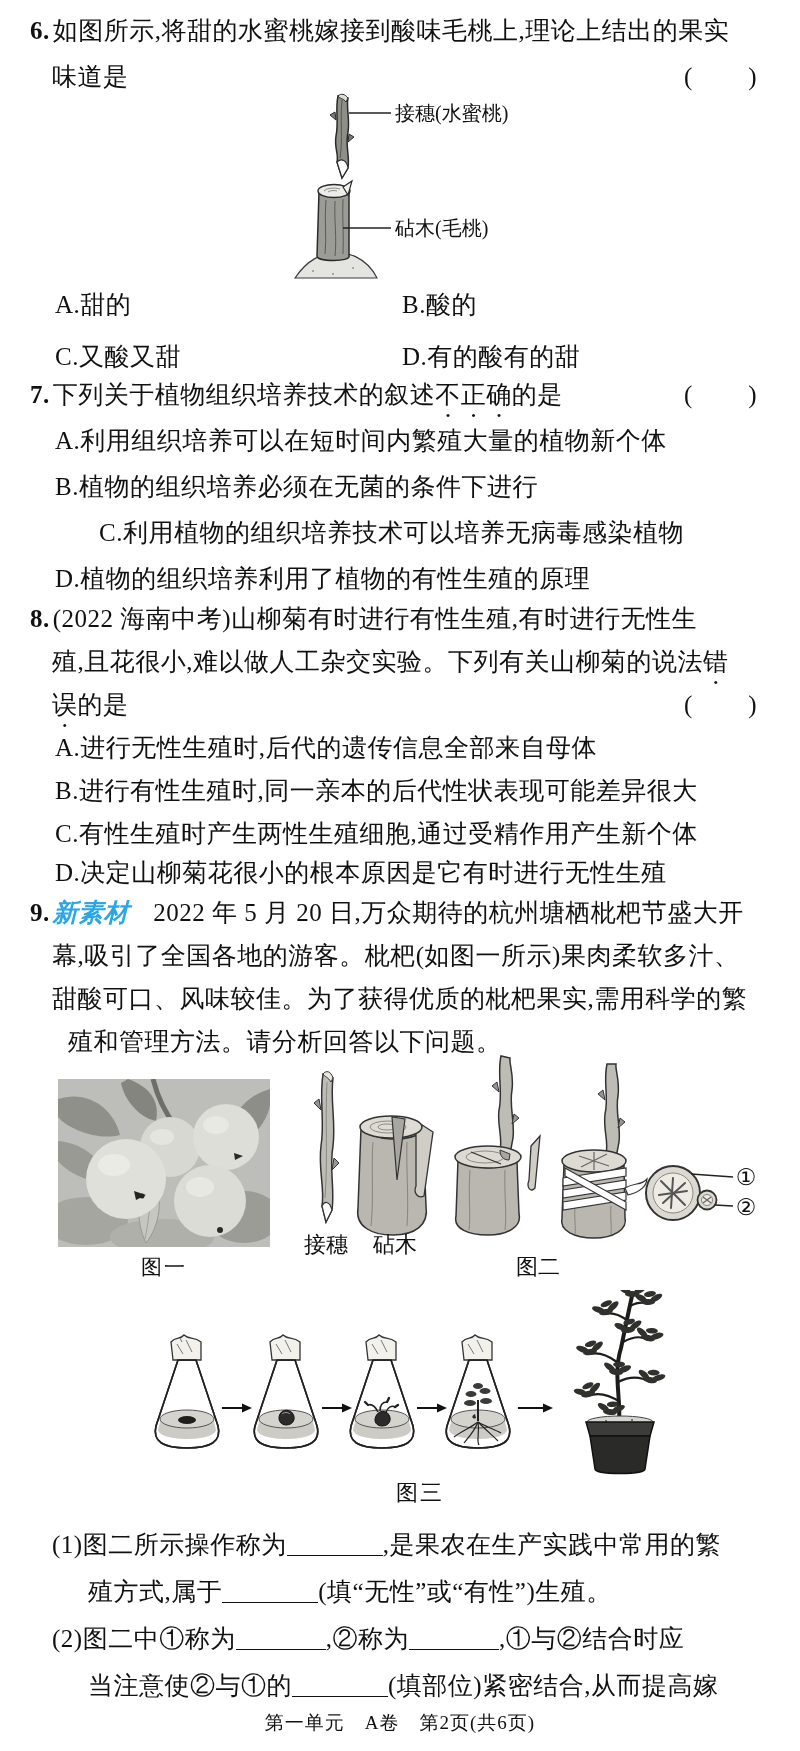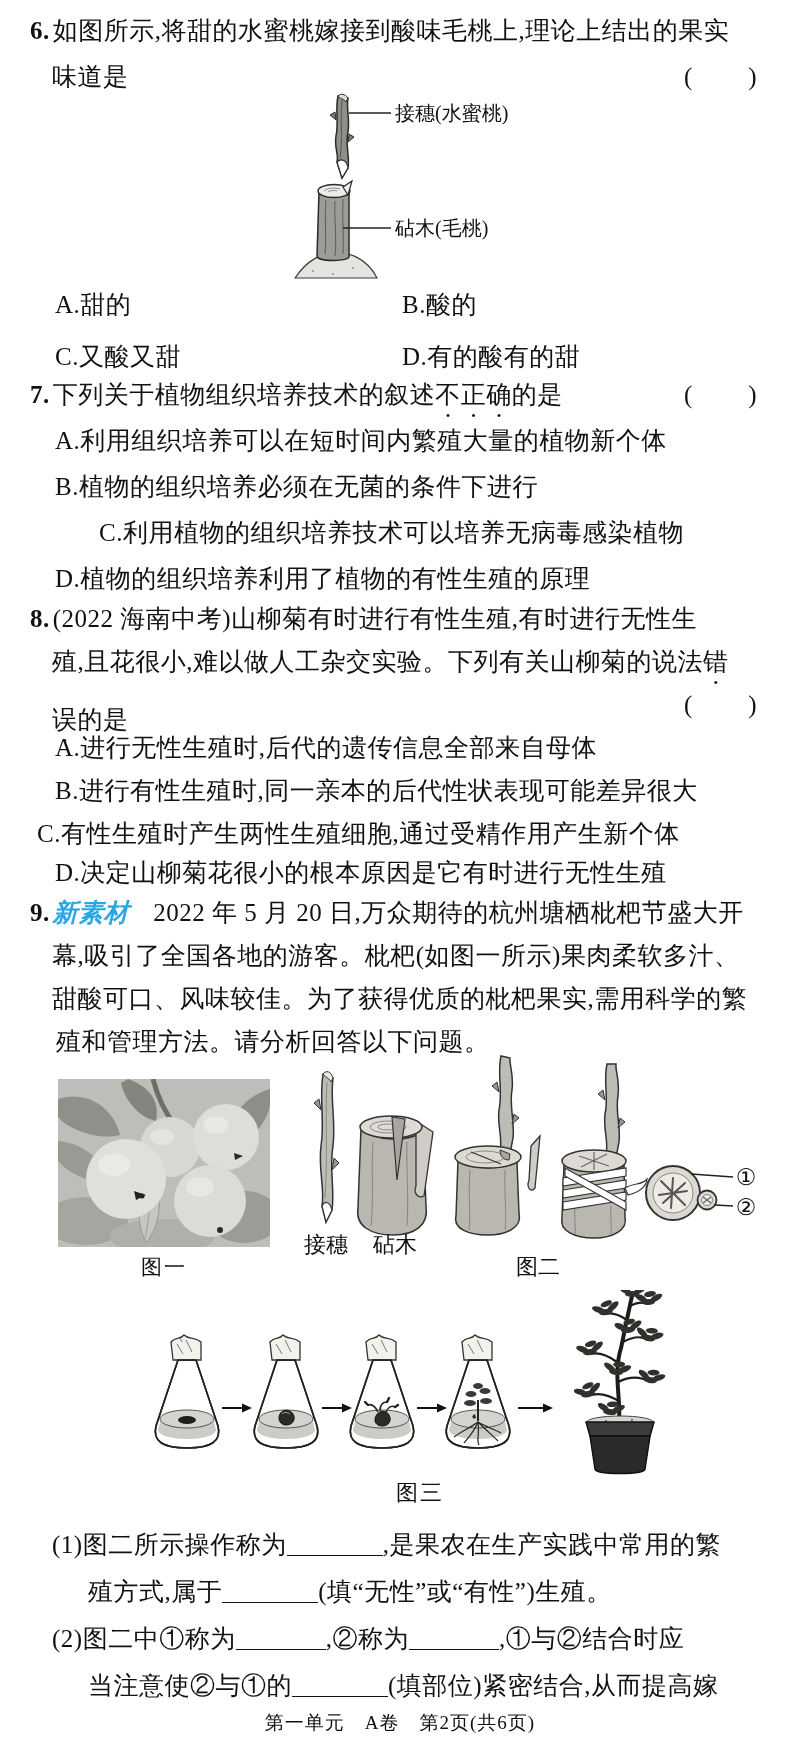--- a/index.html
+++ b/index.html
@@ -67,31 +67,31 @@
 
   <div class="abs line" style="left:30px;top:378px;"><span class="num">7.</span><span>下列关于植物组织培养技术的叙述</span><span class="emph">不正确</span><span>的是</span></div>
   <div class="abs paren" style="left:684px;top:378px;">(　　)</div>
   <div class="abs line" style="left:55px;top:424px;">A.利用组织培养可以在短时间内繁殖大量的植物新个体</div>
   <div class="abs line" style="left:55px;top:470px;">B.植物的组织培养必须在无菌的条件下进行</div>
   <div class="abs line" style="left:55px;top:516px;margin-left:44px;">C.利用植物的组织培养技术可以培养无病毒感染植物</div>
   <div class="abs line" style="left:55px;top:562px;">D.植物的组织培养利用了植物的有性生殖的原理</div>
 
   <div class="abs line" style="left:30px;top:602px;"><span class="num">8.</span><span>(2022 海南中考)山柳菊有时进行有性生殖,有时进行无性生</span></div>
   <div class="abs line" style="left:52px;top:645px;"><span>殖,且花很小,难以做人工杂交实验。下列有关山柳菊的说法</span><span class="emph">错</span></div>
-  <div class="abs line" style="left:52px;top:688px;margin-top:15px;"><span class="emph">误</span><span>的是</span></div>
+  <div class="abs line" style="left:52px;top:688px;"><span class="emph">误</span><span>的是</span></div>
   <div class="abs paren" style="left:684px;top:688px;">(　　)</div>
   <div class="abs line" style="left:55px;top:731px;">A.进行无性生殖时,后代的遗传信息全部来自母体</div>
   <div class="abs line" style="left:55px;top:774px;">B.进行有性生殖时,同一亲本的后代性状表现可能差异很大</div>
-  <div class="abs line" style="left:37px;top:817px;">C.有性生殖时产生两性生殖细胞,通过受精作用产生新个体</div>
+  <div class="abs line" style="left:55px;top:817px;">C.有性生殖时产生两性生殖细胞,通过受精作用产生新个体</div>
   <div class="abs line" style="left:55px;top:856px;">D.决定山柳菊花很小的根本原因是它有时进行无性生殖</div>
 
   <div class="abs line" style="left:30px;top:896px;"><span class="num">9.</span><span class="badge" style="color:#2aa6e4;">新素材</span><span>2022 年 5 月 20 日,万众期待的杭州塘栖枇杷节盛大开</span></div>
   <div class="abs line" style="left:52px;top:939px;">幕,吸引了全国各地的游客。枇杷(如图一所示)果肉柔软多汁、</div>
   <div class="abs line" style="left:52px;top:982px;">甜酸可口、风味较佳。为了获得优质的枇杷果实,需用科学的繁</div>
-  <div class="abs line" style="left:56px;top:1025px;">殖和管理方法。请分析回答以下问题。</div>
+  <div class="abs line" style="left:68px;top:1025px;">殖和管理方法。请分析回答以下问题。</div>
 
   <svg class="abs" style="left:58px;top:1079px;" width="212" height="168" viewBox="0 0 212 168">
     <rect width="212" height="168" fill="#bdbdb9"></rect>
     <ellipse cx="28" cy="142" rx="42" ry="24" fill="#a6a6a1"></ellipse>
     <ellipse cx="186" cy="138" rx="36" ry="26" fill="#9c9c97"></ellipse>
     <ellipse cx="104" cy="158" rx="52" ry="18" fill="#b0b0ab"></ellipse>
     <path d="M0,20 C30,10 56,30 62,56 C40,62 10,50 0,38 Z" fill="#90908b"></path>
     <path d="M70,0 C92,8 102,22 98,42 C80,38 66,20 63,4 Z" fill="#85857f"></path>
     <path d="M212,10 C184,18 168,42 174,68 C196,62 210,40 212,26 Z" fill="#8e8e89"></path>
     <path d="M0,62 C26,64 46,82 49,102 C28,104 8,92 0,82 Z" fill="#9a9a95"></path>

